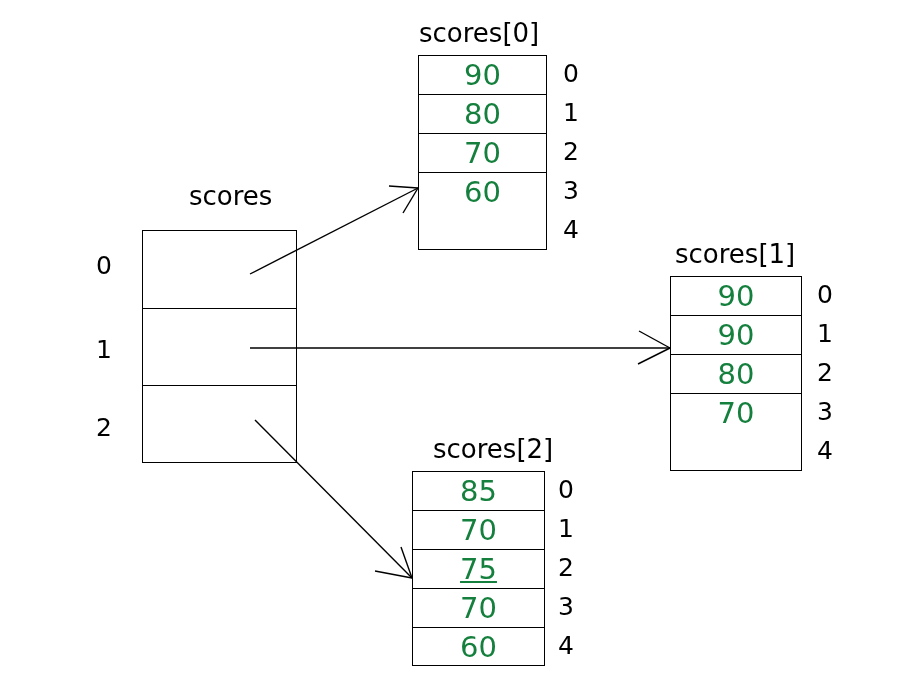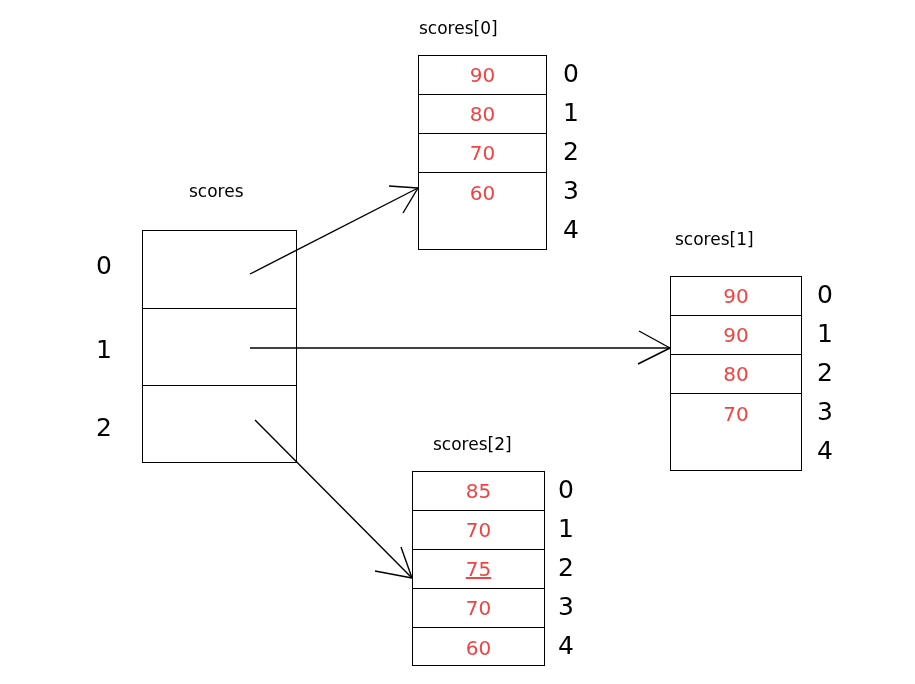--- a/index.html
+++ b/index.html
@@ -18,39 +18,39 @@
   .arrow-layer {
     position: absolute;
     left: 0;
     top: 0;
     width: 915px;
     height: 684px;
     pointer-events: none;
   }
   .array-title {
     position: absolute;
-    font-size: 17px;
+    font-size: 26px;
     color: #000000;
     white-space: nowrap;
     line-height: 1;
   }
   .array-box {
     position: absolute;
     border: 1px solid #000000;
     box-sizing: border-box;
     background: transparent;
   }
   .cell {
     box-sizing: border-box;
     border-bottom: 1px solid #000000;
     display: flex;
     align-items: center;
     justify-content: center;
-    font-size: 20px;
-    color: #ef4444;
+    font-size: 29px;
+    color: #15803d;
     line-height: 1;
   }
   .cell:last-child {
     border-bottom: none;
   }
   .idx {
     position: absolute;
     font-size: 25px;
     color: #000000;
     line-height: 1;
@@ -110,21 +110,21 @@
     <div class="cell" style="height:39px;">70</div>
     <div class="cell" style="height:39px;">60</div>
   </div>
 
   <div class="idx" style="left:563px; top:61px;">0</div>
   <div class="idx" style="left:563px; top:100px;">1</div>
   <div class="idx" style="left:563px; top:139px;">2</div>
   <div class="idx" style="left:563px; top:178px;">3</div>
   <div class="idx" style="left:563px; top:217px;">4</div>
 
-  <div class="array-title" style="left:675px; top:231px;">scores[1]</div>
+  <div class="array-title" style="left:675px; top:241px;">scores[1]</div>
 
   <div class="array-box" style="left:670px; top:276px; width:132px; height:195px;">
     <div class="cell" style="height:39px;">90</div>
     <div class="cell" style="height:39px;">90</div>
     <div class="cell" style="height:39px;">80</div>
     <div class="cell" style="height:39px;">70</div>
   </div>
 
   <div class="idx" style="left:817px; top:282px;">0</div>
   <div class="idx" style="left:817px; top:321px;">1</div>

